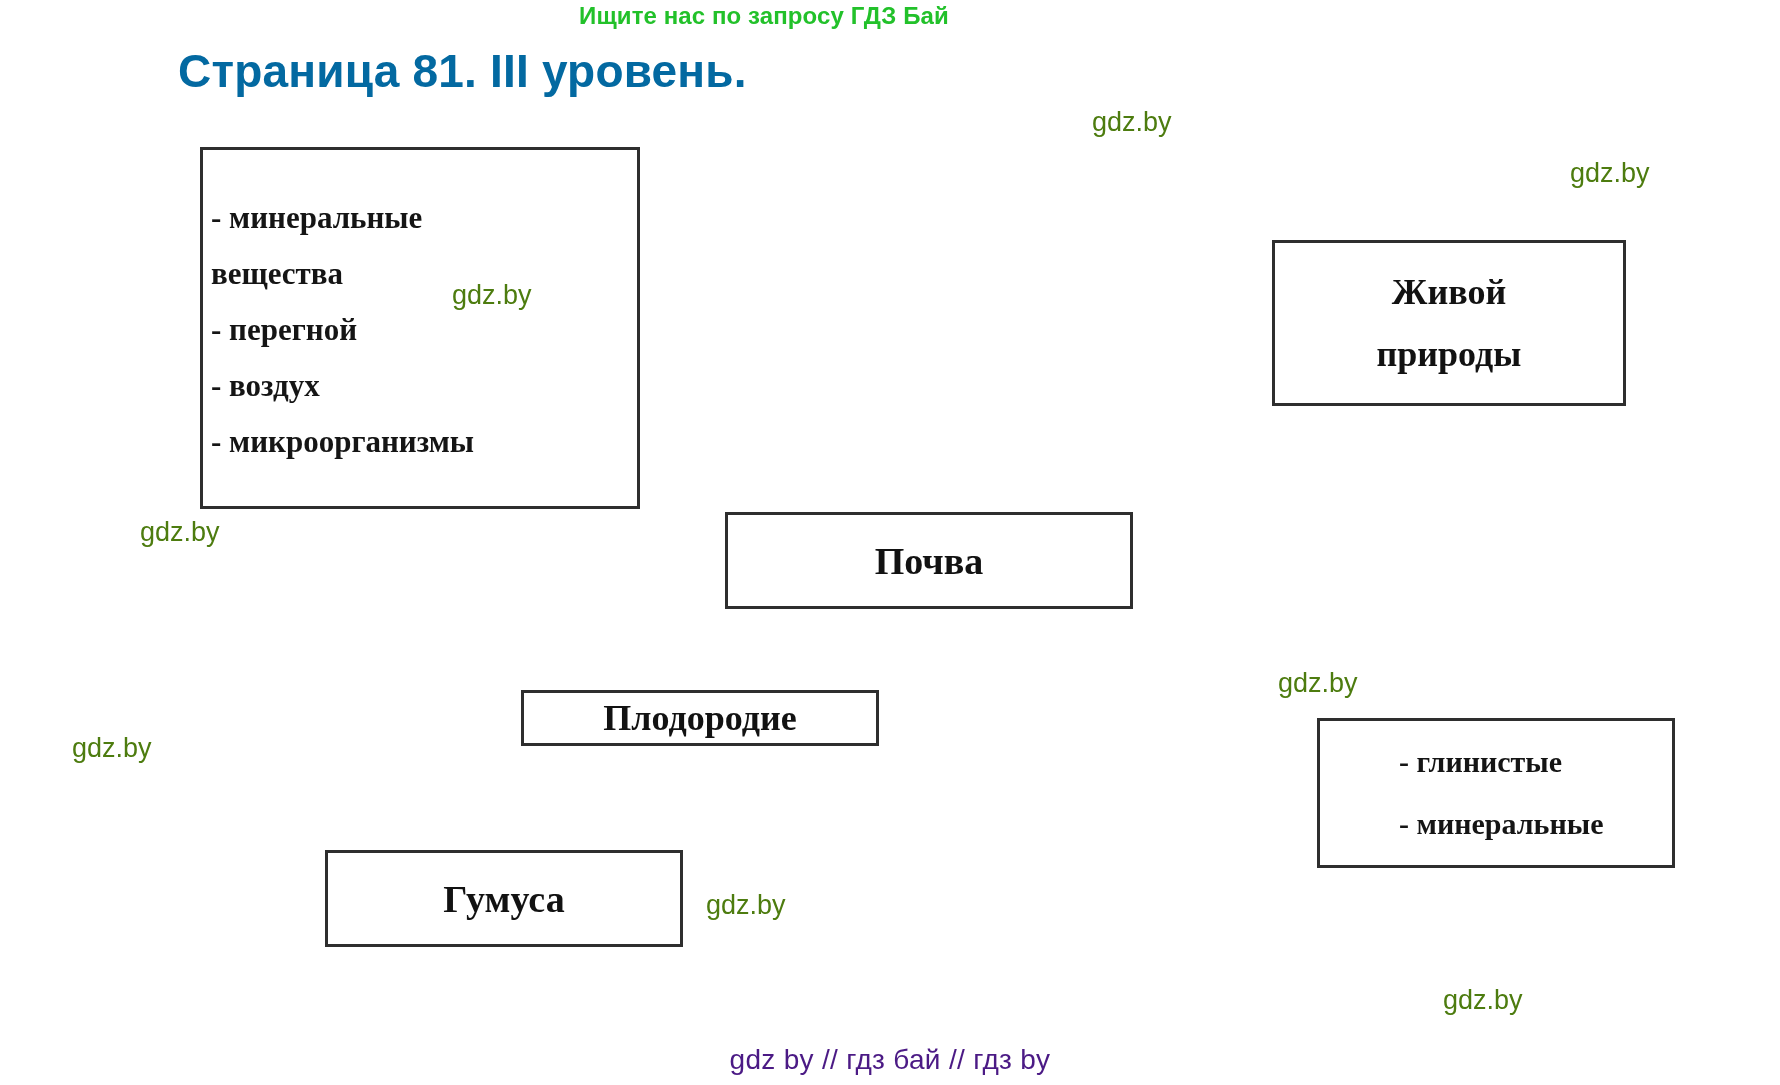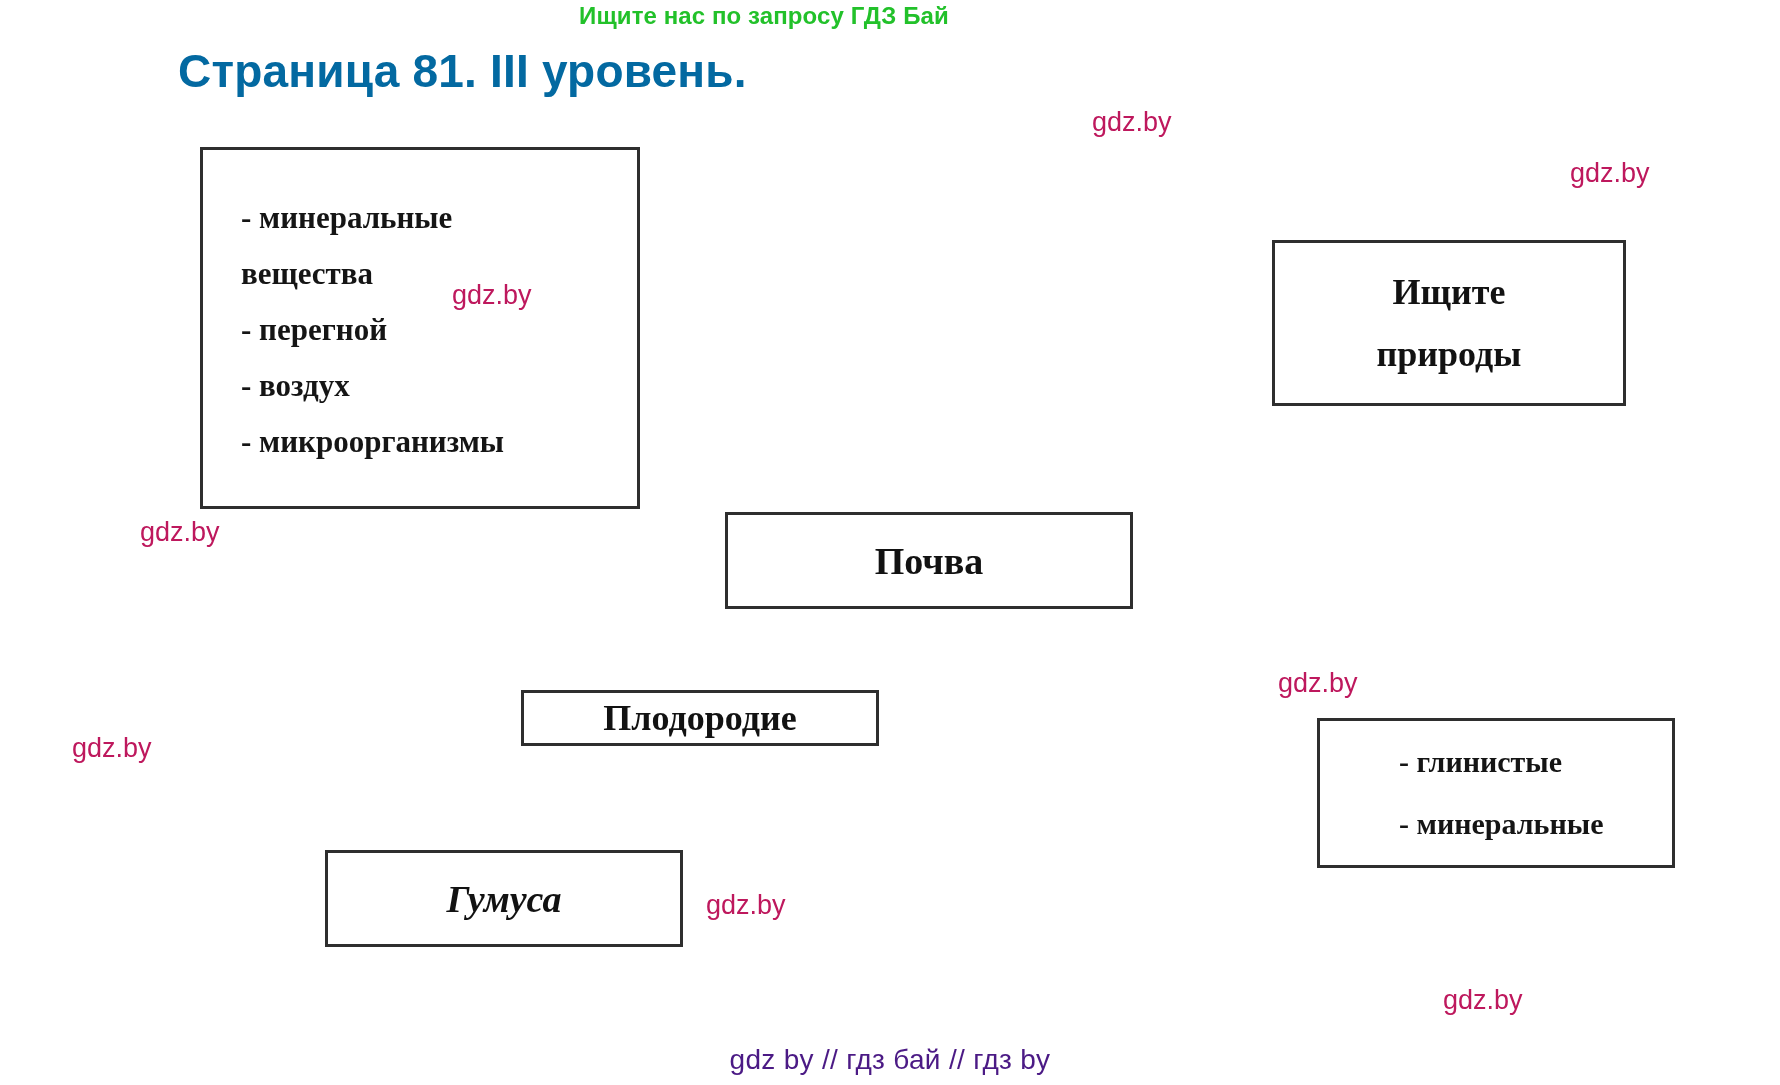--- a/index.html
+++ b/index.html
@@ -81,21 +81,21 @@
   
   #box-components {
     left: 200px;
     top: 147px;
     width: 440px;
     height: 362px;
   }
   #box-components .box-list {
     font-size: 31px;
     line-height: 56px;
-    padding-left: 38px;
+    padding-left: 8px;
     padding-top: 4px;
   }
   #box-components .li.wrap {
     white-space: normal;
     max-width: 330px;
   }
 
   
   #box-living {
     left: 1272px;
@@ -127,21 +127,21 @@
   }
   #box-fertility .box-title { font-size: 36px; }
 
   
   #box-humus {
     left: 325px;
     top: 850px;
     width: 358px;
     height: 97px;
   }
-  #box-humus .box-title { font-size: 38px; font-style: italic; }
+  #box-humus .box-title { font-size: 38px; }
 
   
   #box-types {
     left: 1317px;
     top: 718px;
     width: 358px;
     height: 150px;
     padding-left: 47px;
   }
   #box-types .box-list {
@@ -149,21 +149,21 @@
     line-height: 62px;
     padding-left: 32px;
   }
 
   
   .wm {
     position: absolute;
     font-family: "Liberation Sans", sans-serif;
     font-size: 27px;
     font-weight: 400;
-    color: #be185d;
+    color: #4d7c0f;
     white-space: nowrap;
   }
 
   
   .footer-line {
     position: absolute;
     left: 0;
     top: 1044px;
     width: 1780px;
     text-align: center;
@@ -189,21 +189,21 @@
         <div class="li wrap">- минеральные вещества</div>
         <div class="li">- перегной</div>
         <div class="li">- воздух</div>
         <div class="li">- микроорганизмы</div>
       </div>
     </div>
   </div>
 
   <div class="box" id="box-living">
     <div class="box-inner">
-      <div class="box-title">Ищите</div>
+      <div class="box-title">Живой</div>
       <div class="box-title">природы</div>
     </div>
   </div>
 
   <div class="box" id="box-soil">
     <div class="box-inner">
       <div class="box-title">Почва</div>
     </div>
   </div>
 

